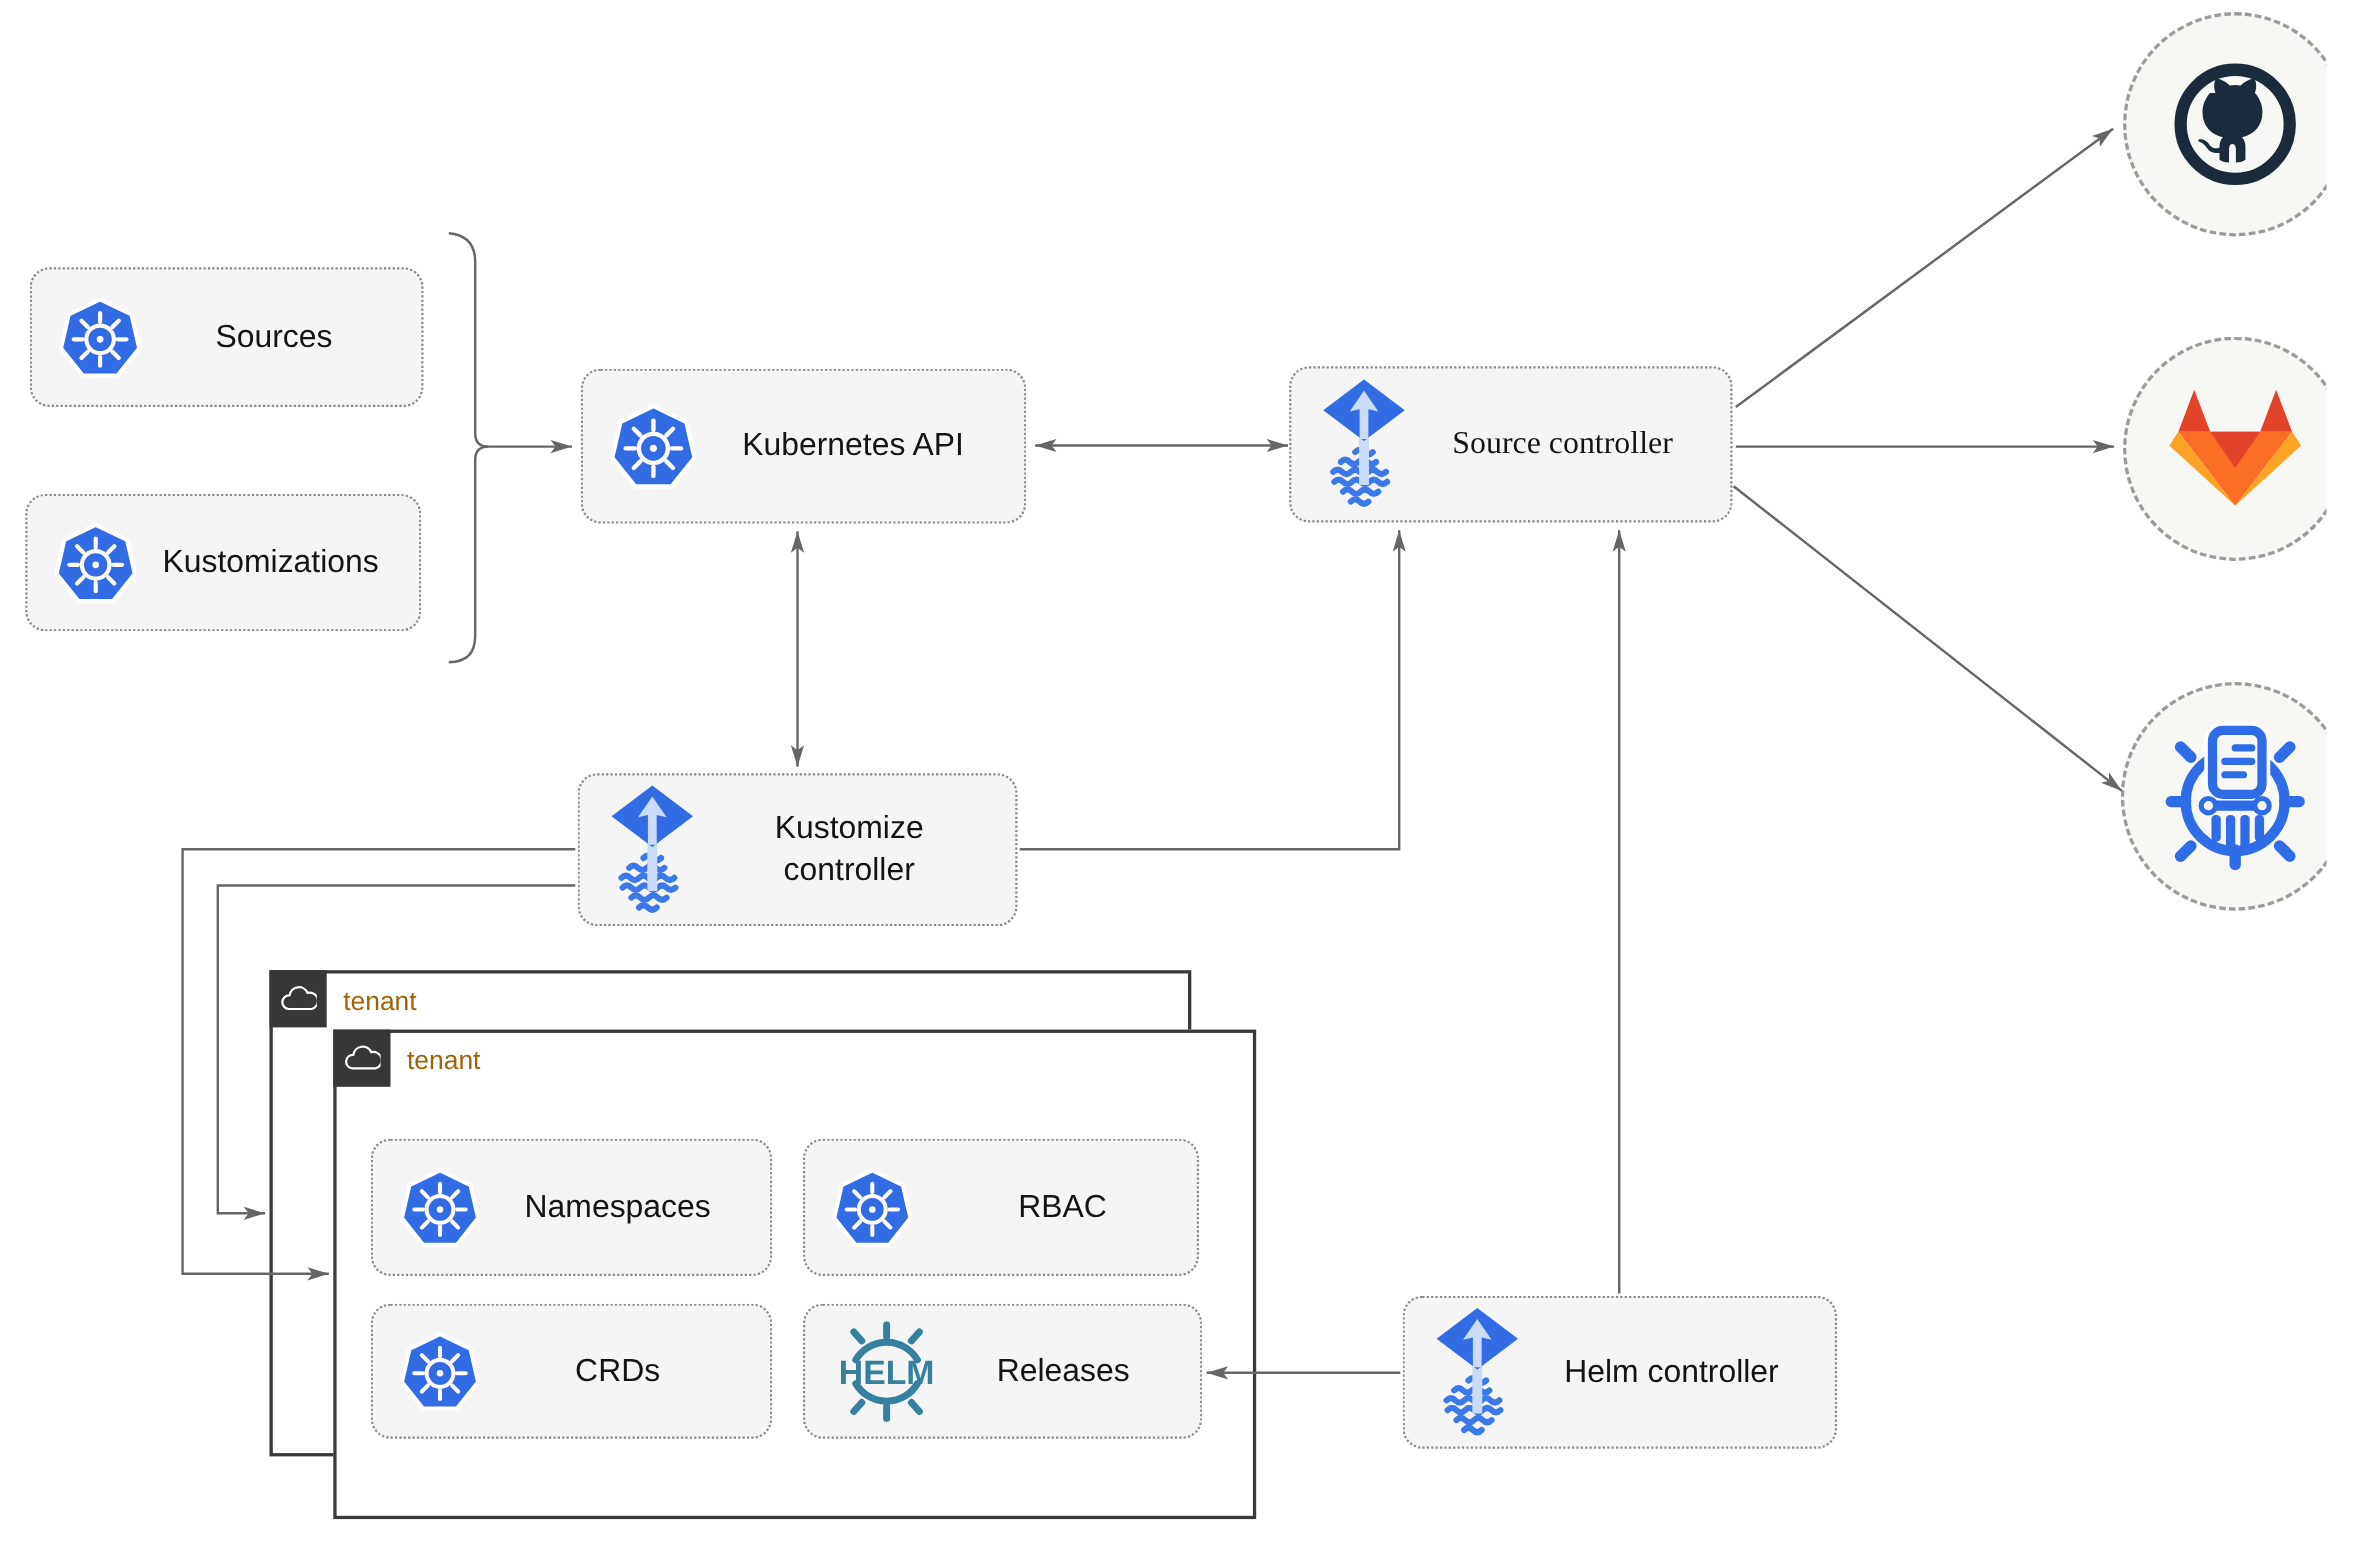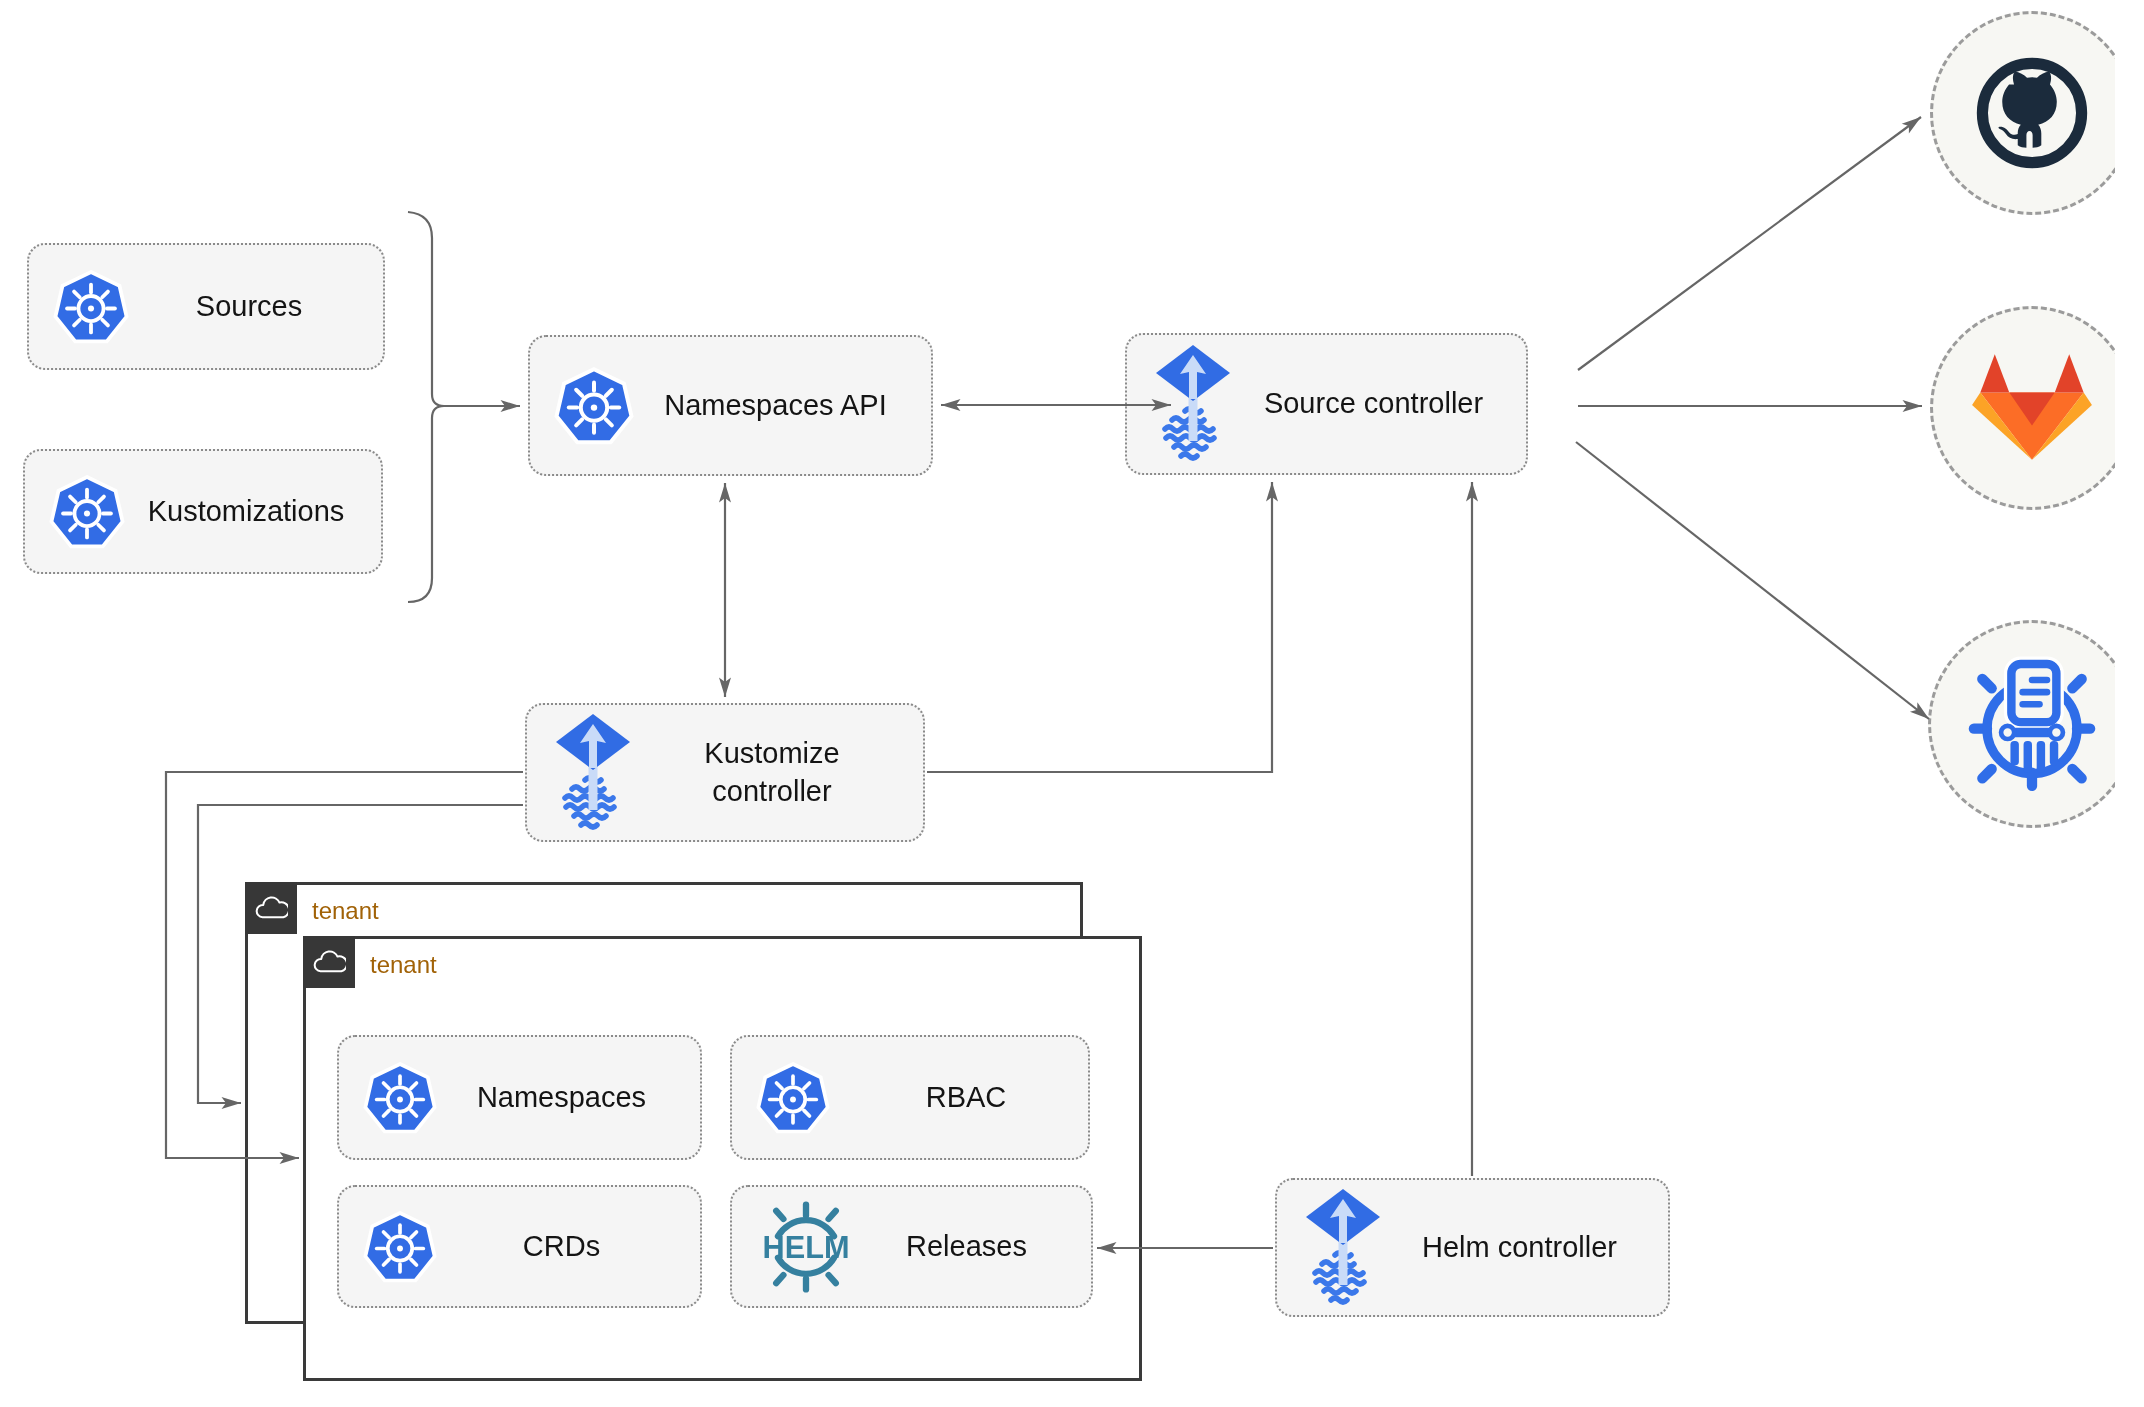--- a/index.html
+++ b/index.html
@@ -95,24 +95,24 @@
           <line x1="50" y1="73" x2="50" y2="83.5"></line>
             <line x1="35.2" y1="66.8" x2="27.7" y2="74.3"></line>
           <line x1="29" y1="52" x2="18.5" y2="52"></line>
             <line x1="35.2" y1="37.2" x2="27.7" y2="29.7"></line>
           <line x1="50" y1="31" x2="50" y2="20.5"></line>
             <line x1="64.8" y1="37.2" x2="72.3" y2="29.7"></line>
         </g>
         <circle cx="50" cy="52" r="4" fill="#ffffff"></circle>
       </svg>
     </span>
-    <span class="label">Namespaces API</span>
-  </div>
-
-  <div class="node" style="left:1125px;top:333px;width:403px;height:142px;">
+    <span class="label">Kubernetes API</span>
+  </div>
+
+  <div class="node" style="left:1172px;top:333px;width:403px;height:142px;font-family:Liberation Serif, serif;">
     <span class="icon">
       <svg width="84" height="122" viewBox="0 0 82 122">
         <g stroke="#3b78ea" stroke-width="5.5" stroke-linecap="round" fill="none">
           <path d="M33,68 q4,-4 8,0 t8,0"></path>
           <path d="M24,77 q4,-4 8,0 t8,0 t8,0 t8,0" transform="translate(-4,0)"></path>
           <path d="M16,86 q4,-4 8,0 t8,0 t8,0 t8,0 t8,0 t8,0" transform="translate(-3,0)"></path>
           <path d="M14,95 q4,-4 8,0 t8,0 t8,0 t8,0 t8,0 t8,0"></path>
           <path d="M22,104 q4,-4 8,0 t8,0 t8,0 t8,0" transform="translate(0,0)"></path>
           <path d="M31,113 q4,-4 8,0 t8,0" transform="translate(-2,0)"></path>
         </g>

